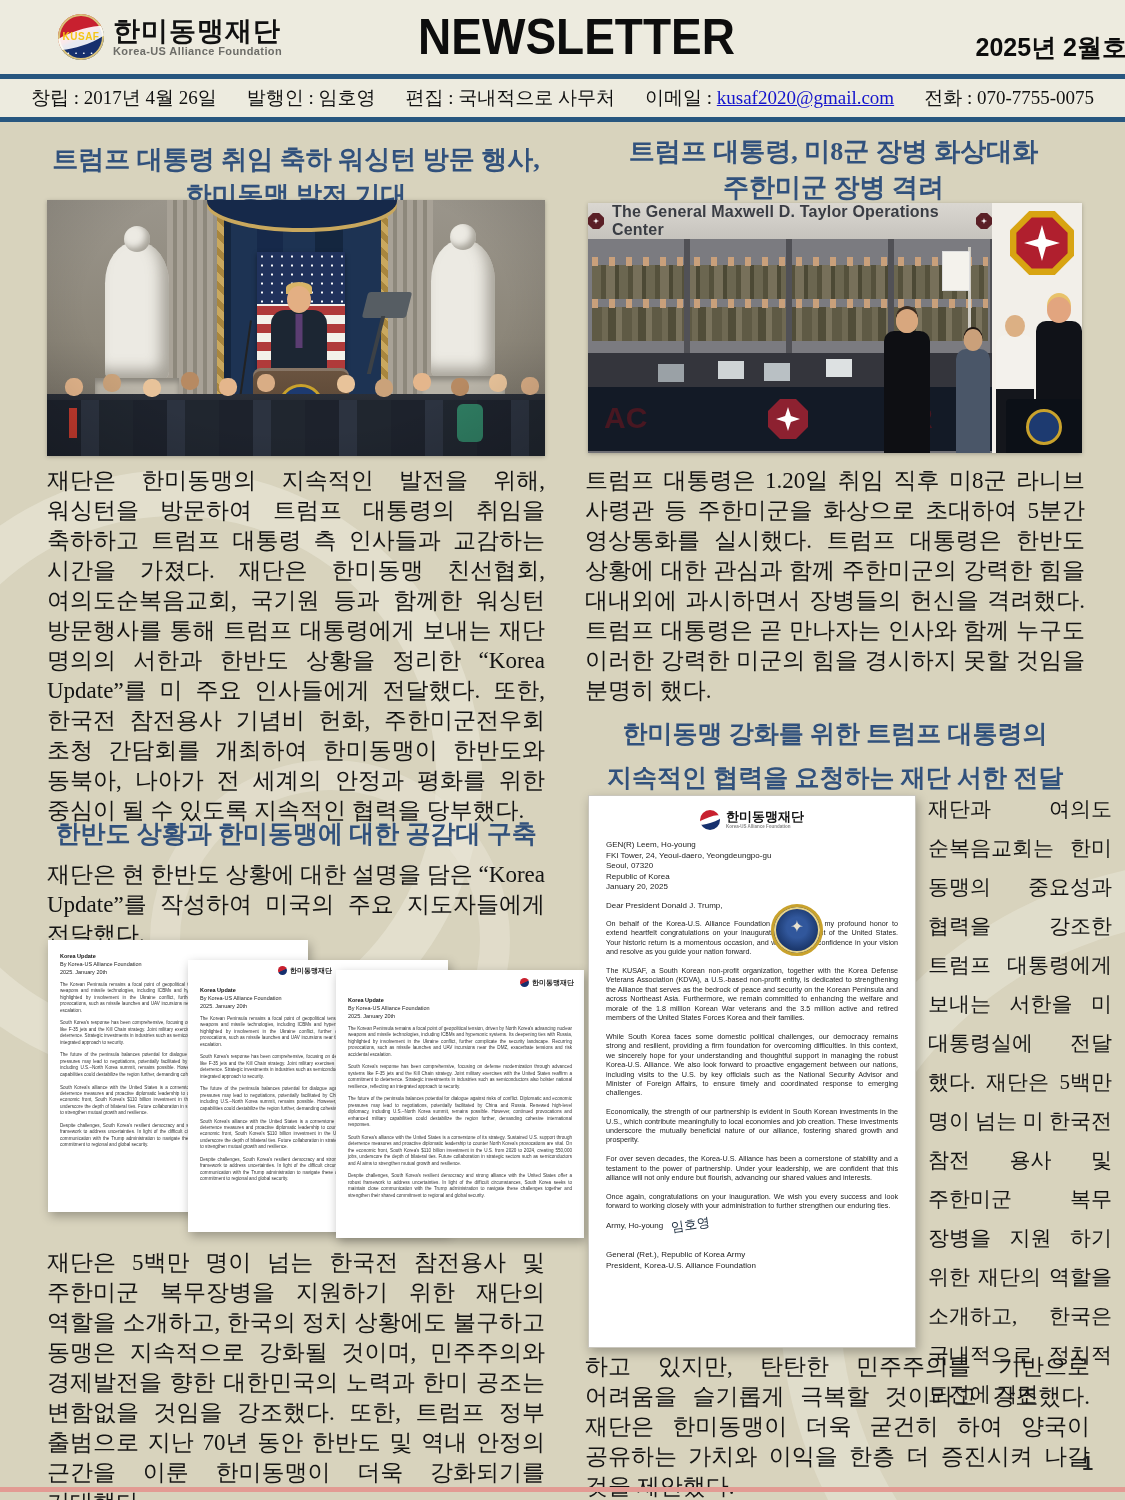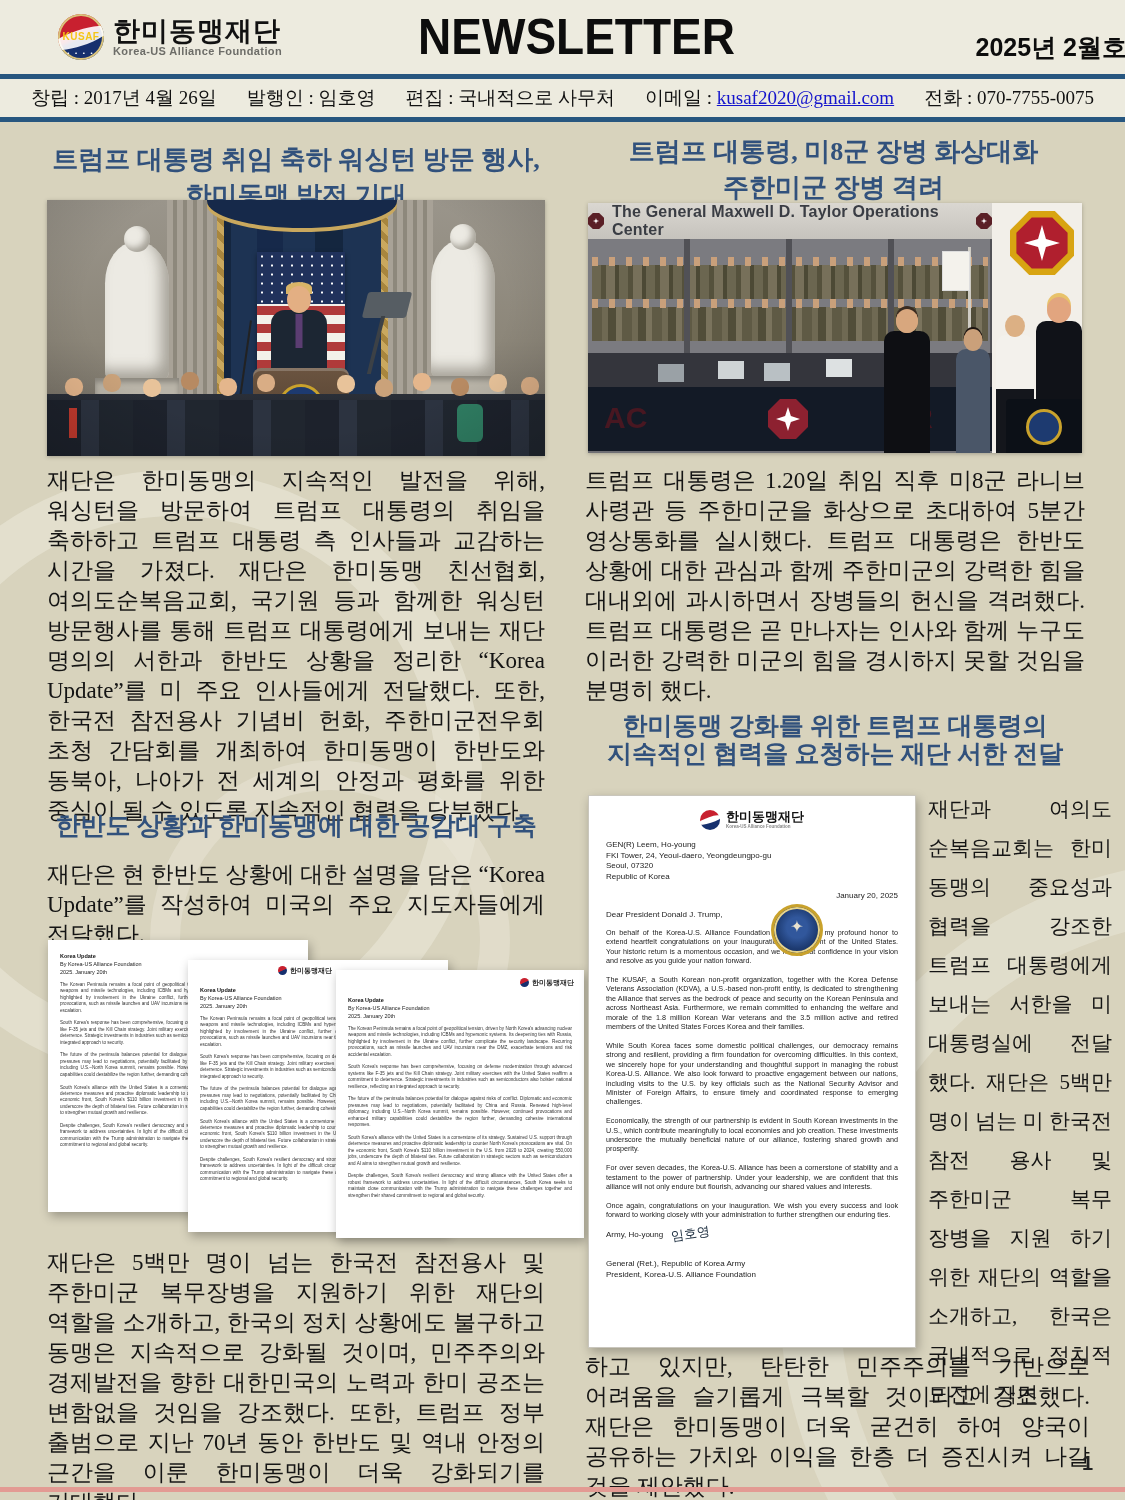--- a/index.html
+++ b/index.html
@@ -25,21 +25,21 @@
   .issue{position:absolute;right:26px;top:34px;font:800 25px/26px "Liberation Sans",sans-serif;color:#0d0d0d;}
 
   .rule{position:absolute;left:0;width:1125px;height:5px;background:#27567f;}
   .rule.top1{top:74px;}
   .rule.top2{top:117px;}
   .info-bar{position:absolute;left:0;top:79px;width:1125px;height:38px;background:#edebdf;display:flex;align-items:center;justify-content:center;gap:30px;font:400 19px/22px "Liberation Serif",serif;color:#111;}
   .info-bar .email-link{color:#1414cc;text-decoration:underline;font-family:"Liberation Serif",serif;}
 
   
   .headline{position:absolute;text-align:center;color:#31517c;font-weight:700;font-size:26px;line-height:36px;white-space:pre-line;}
-  .sec-heading{position:absolute;text-align:center;color:#31517c;font-weight:700;font-size:25px;line-height:28px;white-space:pre-line;}
+  .sec-heading{position:absolute;text-align:center;color:#31517c;font-weight:700;font-size:25px;line-height:44px;white-space:pre-line;}
   .body-para{position:absolute;color:#141414;font-size:23px;line-height:30px;text-align:justify;text-align-last:left;word-break:keep-all;}
 
   
   .photo{position:absolute;overflow:hidden;box-shadow:0 1px 4px rgba(0,0,0,.25);}
   
   .photo-left{left:47px;top:200px;width:498px;height:256px;background:linear-gradient(180deg,#9a958b 0%,#8c8679 55%,#6e685e 100%);}
   .pilaster{position:absolute;top:0;width:46px;height:200px;background:repeating-linear-gradient(90deg,#a8a297 0 6px,#8d887c 6px 10px);}
   .statue{position:absolute;width:64px;height:138px;background:#eceae3;border-radius:46% 46% 12% 12%/30% 30% 6% 6%;box-shadow:inset -8px -10px 14px rgba(120,115,104,.6);}
   .statue .head{position:absolute;left:50%;top:-16px;transform:translateX(-50%);width:26px;height:26px;border-radius:50%;background:#eceae3;box-shadow:inset -4px -4px 6px rgba(120,115,104,.6);}
   .pedestal{position:absolute;width:84px;height:26px;background:#b9b4a8;box-shadow:inset 0 4px 5px rgba(0,0,0,.25);}
@@ -122,21 +122,21 @@
 
   
   .letter{position:absolute;left:588px;top:795px;width:328px;height:553px;background:#fff;border:1px solid #c9c6bd;box-shadow:2px 4px 10px rgba(0,0,0,.28);padding:14px 17px;box-sizing:border-box;}
   .letter-logo{display:flex;justify-content:center;align-items:center;gap:6px;margin-bottom:10px;}
   .letter-logo .mark{width:20px;height:20px;border-radius:50%;background:linear-gradient(155deg,#c8202f 46%,#16306e 54%);position:relative;flex:0 0 auto;}
   .letter-logo .mark::after{content:"";position:absolute;left:-2px;top:7px;width:24px;height:6px;background:#fff;border-radius:50%;transform:rotate(-18deg);}
   .letter-logo .names{display:flex;flex-direction:column;align-items:flex-start;}
   .letter-logo .kr{font:800 13px/14px "Liberation Sans",sans-serif;color:#111;}
   .letter-logo .en{font:700 4.5px/6px "Liberation Sans",sans-serif;color:#888;}
   .letter-addr{font:400 8px/10.5px "Liberation Sans",sans-serif;color:#222;white-space:pre-line;}
-  .letter-date{margin-top:9px;font:400 8px/10px "Liberation Sans",sans-serif;color:#222;text-align:right;}
+  .letter-date{font:400 8px/10px "Liberation Sans",sans-serif;color:#222;}
   .letter-salutation{margin-top:9px;font:400 8px/10px "Liberation Sans",sans-serif;color:#222;}
   .pres-seal{position:absolute;right:92px;top:108px;width:46px;height:46px;border-radius:50%;background:radial-gradient(circle at 50% 45%,#31579c 0 30%,#1d3a70 62%,#15294f 100%);border:3px solid #c9a22c;box-shadow:inset 0 0 0 2px #e8d48a;}
   .pres-seal::after{content:"✦";position:absolute;left:0;top:10px;width:100%;text-align:center;color:#e9e2cf;font-size:16px;}
   .letter-body{margin-top:8px;font:400 7.2px/9.4px "Liberation Sans",sans-serif;color:#222;text-align:justify;white-space:pre-line;}
   .letter-sig-row{margin-top:8px;display:flex;align-items:flex-end;gap:8px;}
   .letter-signer{font:400 8px/10px "Liberation Sans",sans-serif;color:#222;}
   .letter-script{font:400 13px/12px "Liberation Serif",serif;color:#234;transform:rotate(-8deg);}
   .letter-titles{font:400 8px/11px "Liberation Sans",sans-serif;color:#222;white-space:pre-line;margin-top:18px;}
 
   .side-para{position:absolute;left:928px;top:790px;width:184px;color:#141414;font-size:21px;line-height:39px;text-align:justify;text-align-last:left;word-break:keep-all;}

